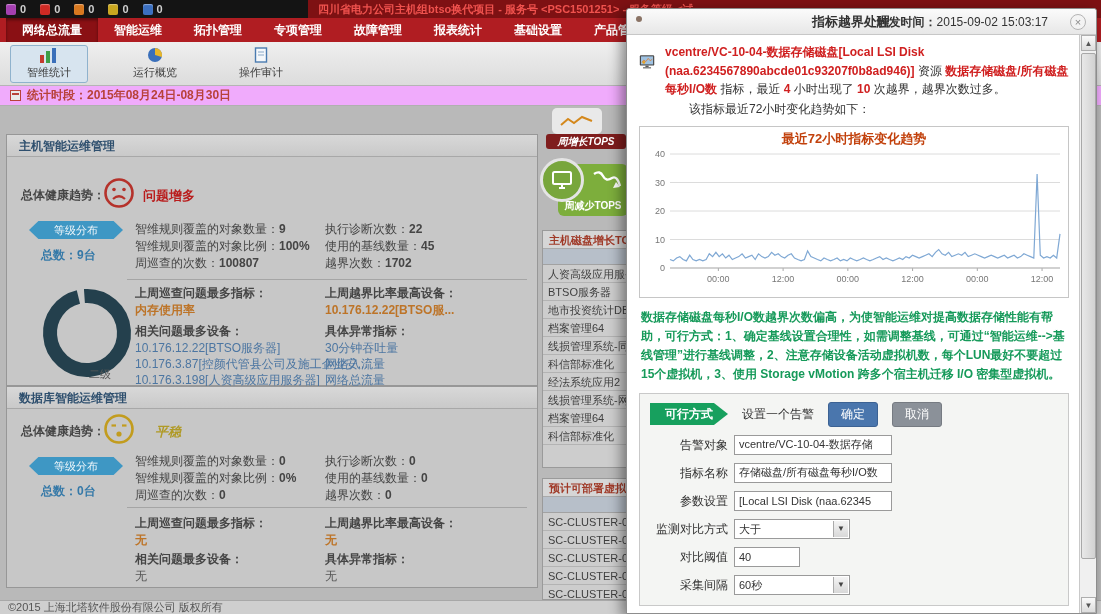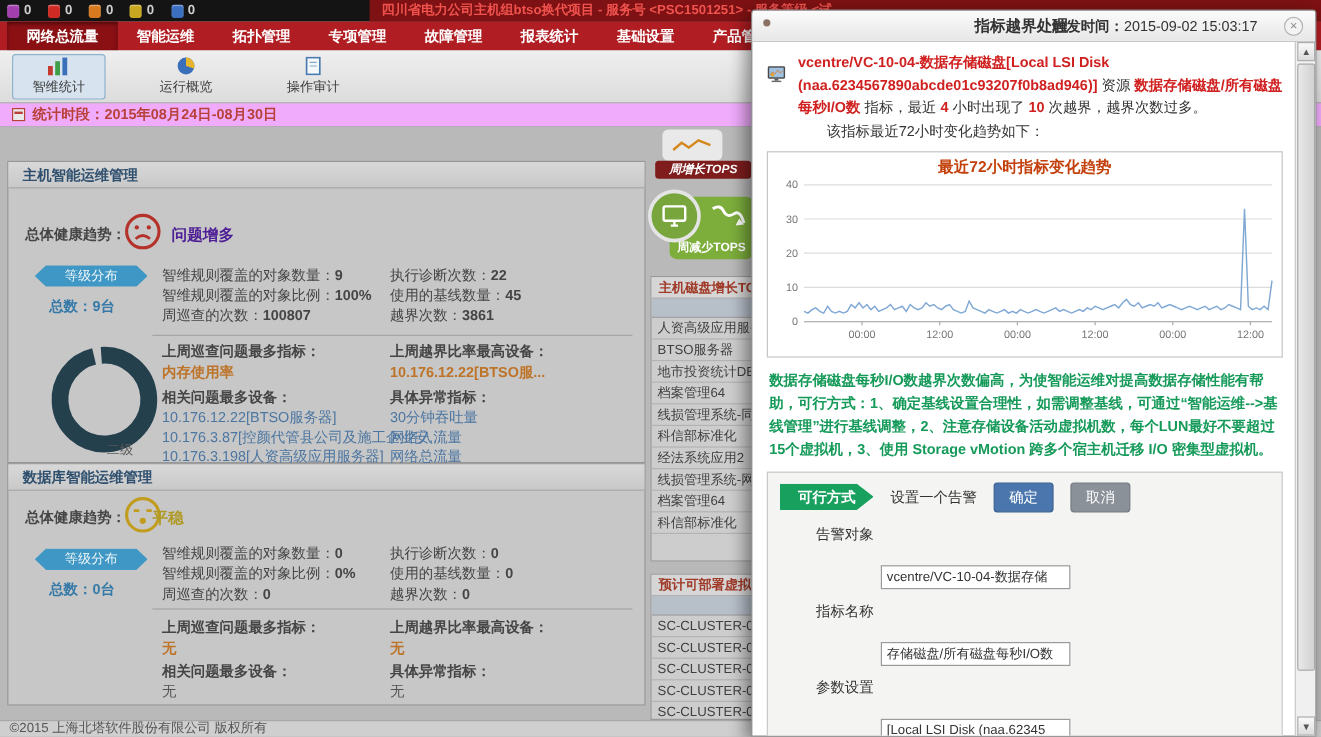--- a/index.html
+++ b/index.html
@@ -30,21 +30,21 @@
   .statsbar .cal { width:11px; height:11px; border:1px solid #b8423a; background:#e9e9e9; position:relative; }
   .statsbar .cal::before { content:""; position:absolute; left:1px; top:2px; right:1px; height:2px; background:#b8423a; }
   .statsbar span { color:#b8423a; font-size:12px; font-weight:bold; }
 
   
   .content { position:absolute; left:0; top:106px; width:1101px; height:494px; background:#b9b9b9; }
   .panel { position:absolute; left:6px; width:532px; background:#c7c7c7; border:1px solid #979797; }
   .sec-head { height:22px; background:linear-gradient(#d8d8d8,#c9c9c9); border-bottom:1px solid #a8a8a8; color:#2e4f6e; font-size:12px; font-weight:bold; line-height:22px; padding-left:12px; }
   .lblrow { position:absolute; font-size:12px; color:#454545; white-space:nowrap; }
   .lblrow b { font-weight:bold; }
-  .status-bad { color:#4c1d95; font-size:13px; font-weight:bold; }
+  .status-bad { color:#b91c1c; font-size:13px; font-weight:bold; }
   .status-ok { color:#b09a26; font-size:13px; font-weight:bold; }
   .level-badge { position:absolute; width:94px; height:18px; background:#3e97c4; color:#eef6fa; font-size:11px; text-align:center; line-height:18px; clip-path:polygon(0 50%,10% 0,90% 0,100% 50%,90% 100%,10% 100%); }
   .total-txt { position:absolute; color:#3579a8; font-size:12px; font-weight:bold; }
   .stat-line { position:absolute; font-size:12px; color:#454545; white-space:nowrap; }
   .stat-line .val { font-weight:bold; }
   .sep { position:absolute; height:1px; background:#a5a5a5; }
   .orange-val { color:#bd7428; font-size:12px; font-weight:bold; position:absolute; white-space:nowrap; }
   .link-item { position:absolute; color:#4c76a2; font-size:12px; white-space:nowrap; cursor:pointer; }
   .plain-val { position:absolute; color:#555; font-size:12px; }
   .donut-label { position:absolute; color:#5a5a5a; font-size:11px; }
@@ -86,21 +86,21 @@
   .advice { margin:10px 2px 8px 2px; font-size:12px; line-height:1.6; color:#169a5a; font-weight:bold; }
 
   .form-box { border:1px solid #c9c9c9; background:#f4f5f3; padding:8px 10px 10px 10px; }
   .form-head { display:flex; align-items:center; gap:14px; }
   .way-badge { width:78px; height:22px; background:#17a05e; color:#fff; font-size:12px; font-weight:bold; text-align:center; line-height:22px; clip-path:polygon(0 0,82% 0,100% 50%,82% 100%,0 100%); }
   .form-sub { font-size:12px; color:#333; }
   .btn-ok { background:#4a76ad; color:#fff; border:1px solid #3c6293; border-radius:3px; font-size:12px; padding:3px 12px; cursor:pointer; }
   .btn-cancel { background:#8b9199; color:#fff; border:1px solid #767b82; border-radius:3px; font-size:12px; padding:3px 12px; cursor:pointer; }
   .frow { display:flex; margin-top:8px; align-items:flex-start; }
   .frow .flabel { width:78px; text-align:right; font-size:12px; color:#333; padding-top:3px; margin-right:6px; line-height:1.3; }
-  .frow input[type=text] { height:20px; border:1px solid #9a9a9a; background:#fff; font-size:11px; color:#333; padding:0 4px; width:158px; font-family:"Liberation Sans",sans-serif;margin-top:36px; }
+  .frow input[type=text] { height:20px; border:1px solid #9a9a9a; background:#fff; font-size:11px; color:#333; padding:0 4px; width:158px; font-family:"Liberation Sans",sans-serif; }
   .frow input.short { width:66px; }
   .combo { width:116px; height:20px; border:1px solid #9a9a9a; background:#fff; position:relative; font-size:11px; color:#333; line-height:18px; padding-left:4px; cursor:pointer; }
   .combo .arrow { position:absolute; right:1px; top:1px; width:15px; height:16px; background:linear-gradient(#f4f4f4,#d8d8d8); border-left:1px solid #aaa; text-align:center; font-size:8px; color:#444; line-height:16px; }
 
   .vscroll { position:absolute; right:0; top:26px; bottom:0; width:17px; background:#f0f0f0; border-left:1px solid #c9c9c9; }
   .vs-btn { position:absolute; left:1px; width:15px; height:16px; background:linear-gradient(#fafafa,#dcdcdc); border:1px solid #aeaeae; font-size:8px; color:#555; text-align:center; line-height:15px; cursor:pointer; }
   .vs-up { top:0; }
   .vs-down { bottom:0; }
   .vs-thumb { position:absolute; left:1px; top:18px; width:15px; height:506px; background:linear-gradient(90deg,#e8e8e8,#d2d2d2); border:1px solid #a8a8a8; border-radius:2px; cursor:grab; }
 </style>
@@ -190,21 +190,21 @@
     <div class="lblrow status-bad" style="left:136px; top:52px;">问题增多</div>
 
     <div class="level-badge" style="left:22px; top:86px;">等级分布</div>
     <div class="total-txt" style="left:34px; top:112px;">总数：9台</div>
 
     <div class="stat-line" style="left:128px; top:86px;"><span>智维规则覆盖的对象数量：</span><span class="val">9</span></div>
     <div class="stat-line" style="left:128px; top:103px;"><span>智维规则覆盖的对象比例：</span><span class="val">100%</span></div>
     <div class="stat-line" style="left:128px; top:120px;"><span>周巡查的次数：</span><span class="val">100807</span></div>
     <div class="stat-line" style="left:318px; top:86px;"><span>执行诊断次数：</span><span class="val">22</span></div>
     <div class="stat-line" style="left:318px; top:103px;"><span>使用的基线数量：</span><span class="val">45</span></div>
-    <div class="stat-line" style="left:318px; top:120px;"><span>越界次数：</span><span class="val">3861</span></div>
+    <div class="stat-line" style="left:318px; top:120px;"><span>越界次数：</span><span class="val">1702</span></div>
 
     <div class="sep" style="left:120px; right:10px; top:144px;"></div>
 
     <svg style="position:absolute; left:34px; top:152px;" width="92" height="92" viewBox="0 0 92 92">
       <circle cx="46" cy="46" r="37" fill="none" stroke="#24404d" stroke-width="14" stroke-dasharray="226 7" transform="rotate(-94 46 46)"></circle>
     </svg>
     <div class="donut-label" style="left:82px; top:232px;">二级</div>
 
     <div class="lblrow" style="left:128px; top:150px;"><b>上周巡查问题最多指标：</b></div>
     <div class="orange-val" style="left:128px; top:167px;">内存使用率</div>
@@ -225,21 +225,21 @@
   <div class="panel" style="top:280px; height:202px;">
     <div class="sec-head">数据库智能运维管理</div>
 
     <div class="lblrow" style="left:14px; top:36px;"><b>总体健康趋势：</b></div>
     <svg style="position:absolute; left:96px; top:26px;" width="32" height="32" viewBox="0 0 32 32">
       <circle cx="16" cy="16" r="13.5" fill="none" stroke="#c29c1e" stroke-width="2.6"></circle>
       <line x1="8.5" y1="12.5" x2="13" y2="12.5" stroke="#c29c1e" stroke-width="2.2"></line>
       <line x1="19" y1="12.5" x2="23.5" y2="12.5" stroke="#c29c1e" stroke-width="2.2"></line>
       <circle cx="16" cy="21" r="2.6" fill="#c29c1e"></circle>
     </svg>
-    <div class="lblrow status-ok" style="left:120px; top:36px;">平稳</div>
+    <div class="lblrow status-ok" style="left:148px; top:36px;font-style:italic;">平稳</div>
 
     <div class="level-badge" style="left:22px; top:70px;">等级分布</div>
     <div class="total-txt" style="left:34px; top:96px;">总数：0台</div>
 
     <div class="stat-line" style="left:128px; top:66px;"><span>智维规则覆盖的对象数量：</span><span class="val">0</span></div>
     <div class="stat-line" style="left:128px; top:83px;"><span>智维规则覆盖的对象比例：</span><span class="val">0%</span></div>
     <div class="stat-line" style="left:128px; top:100px;"><span>周巡查的次数：</span><span class="val">0</span></div>
     <div class="stat-line" style="left:318px; top:66px;"><span>执行诊断次数：</span><span class="val">0</span></div>
     <div class="stat-line" style="left:318px; top:83px;"><span>使用的基线数量：</span><span class="val">0</span></div>
     <div class="stat-line" style="left:318px; top:100px;"><span>越界次数：</span><span class="val">0</span></div>

